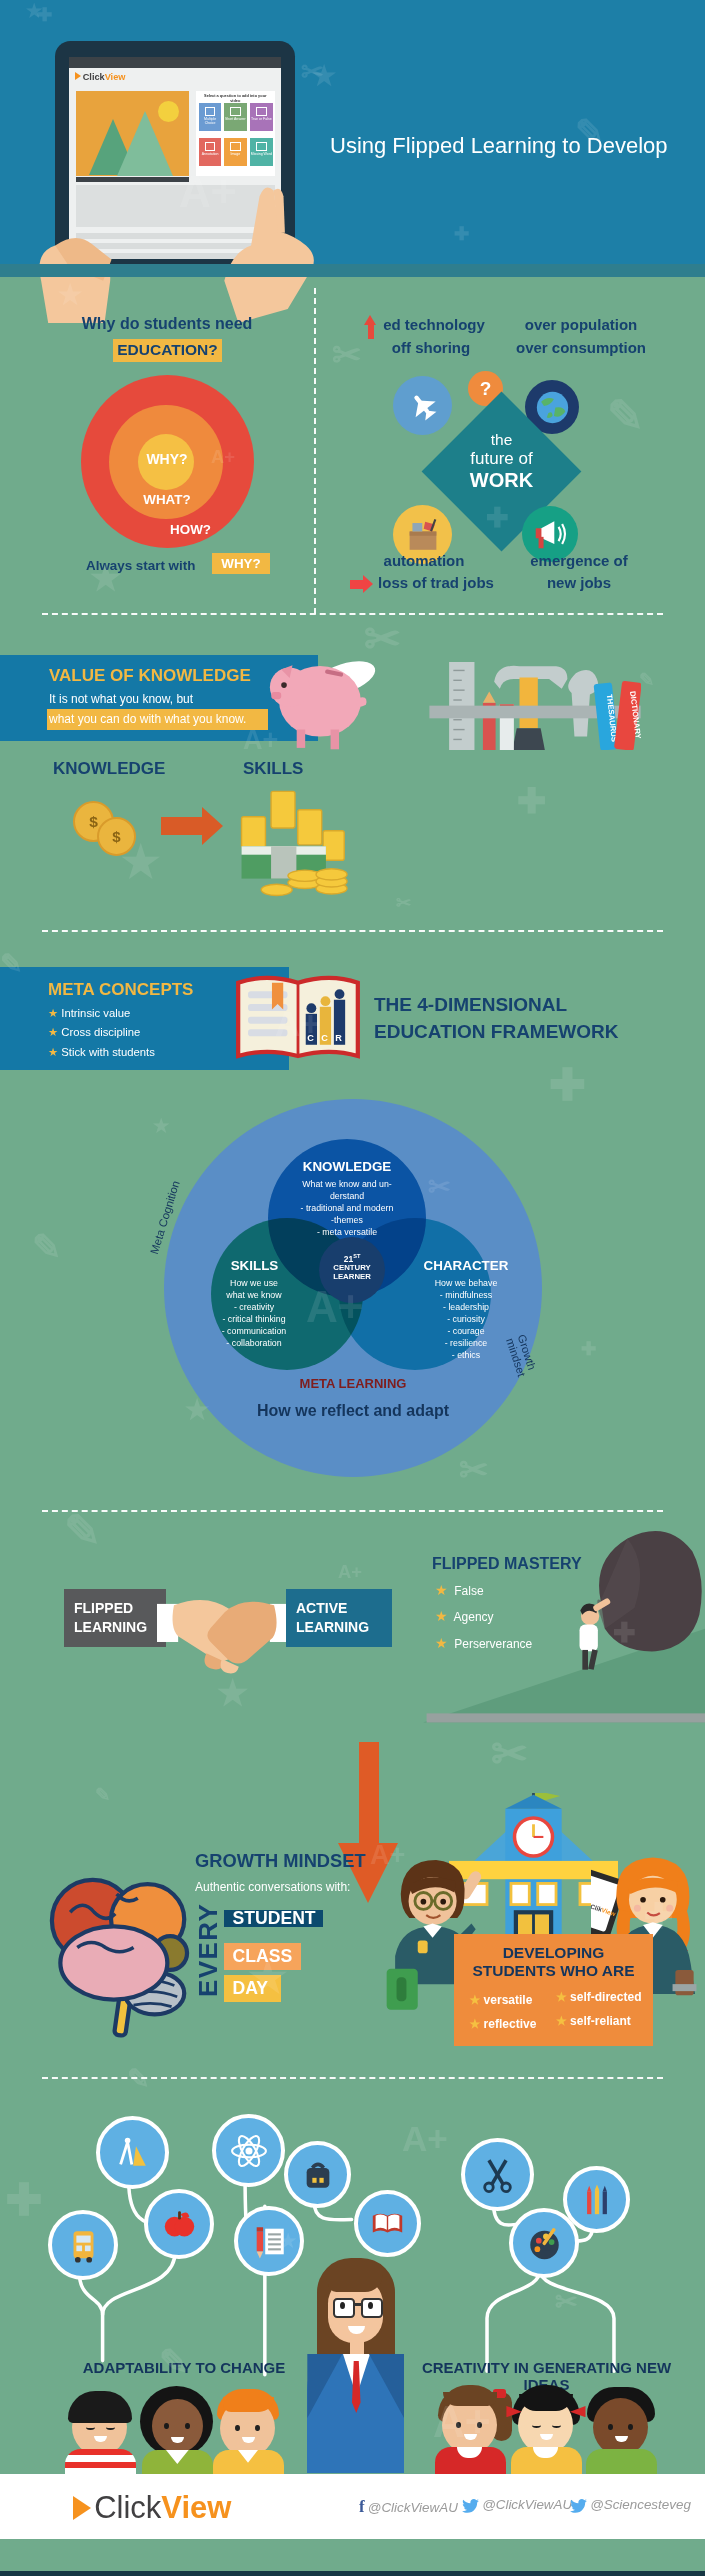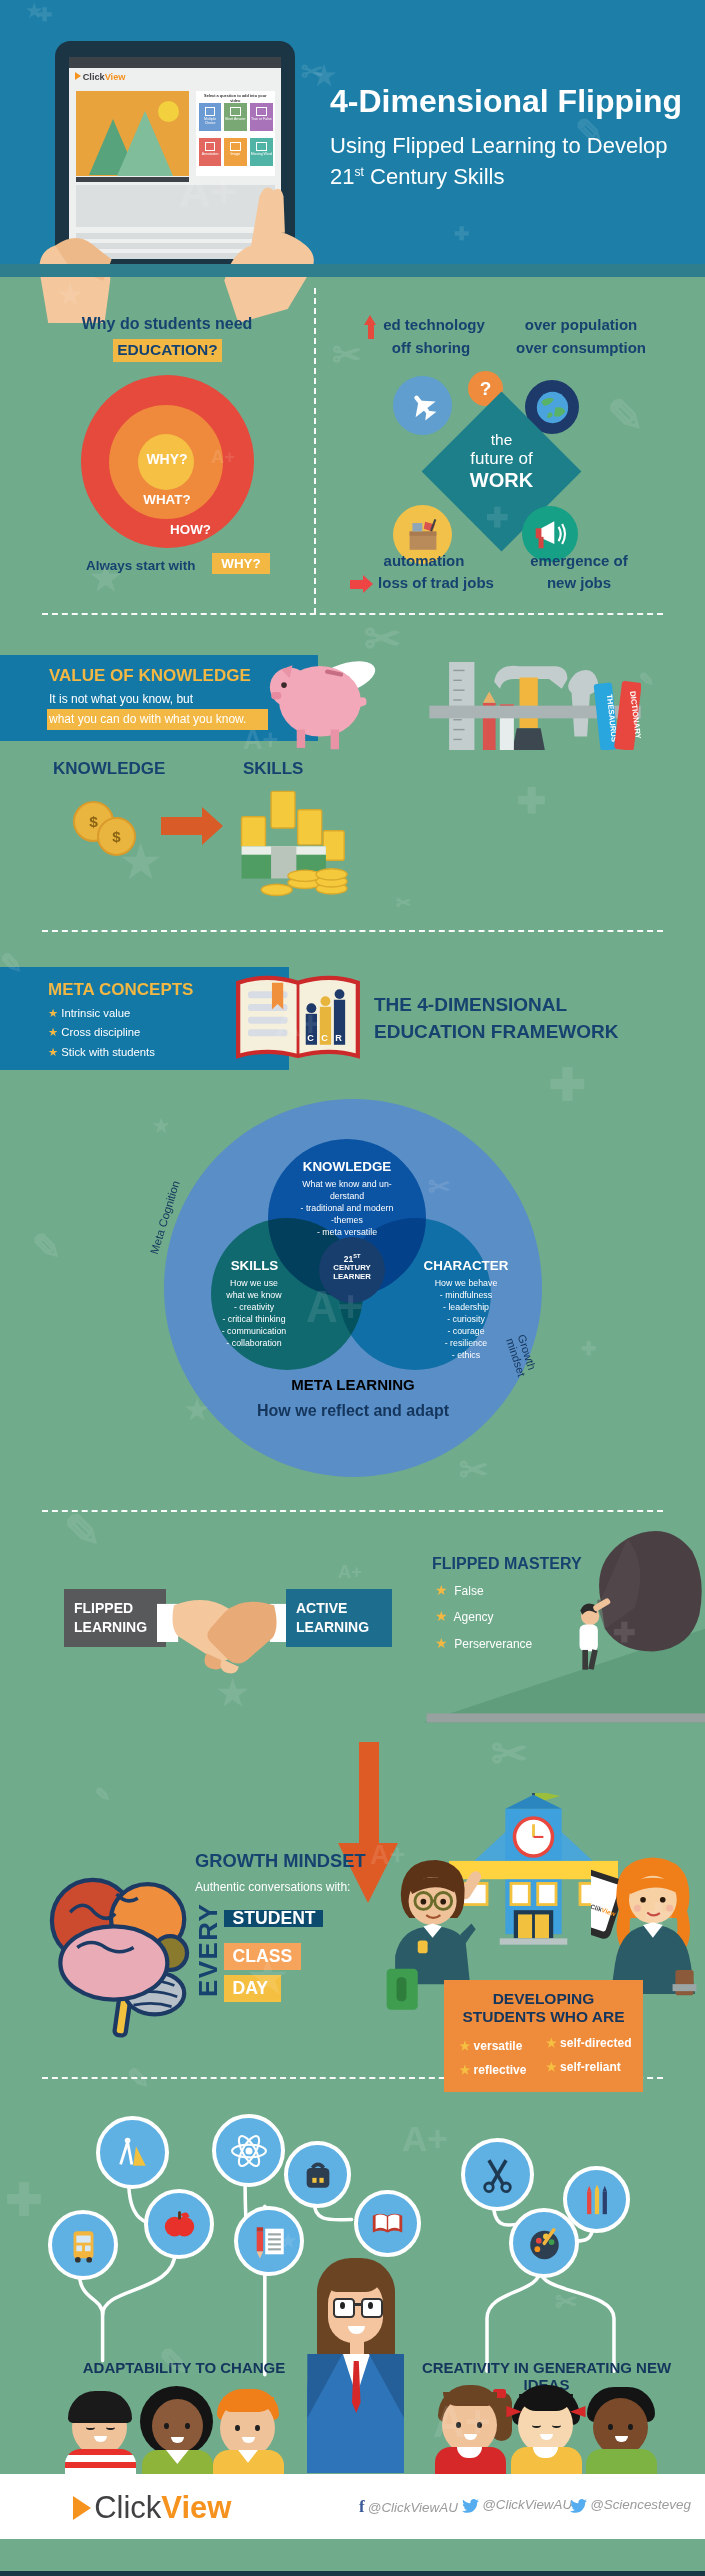--- a/index.html
+++ b/index.html
@@ -85,25 +85,21 @@
   #footer-dark{left:0;top:2571px;width:706px;height:5px;background:#173744;}
   .social-handle{font-style:italic;color:#9b9b9b;font-size:13.4px;}
   .sup{font-size:.55em;vertical-align:super;}
 </style>
 </head>
 <body>
 
 <div id="page">
 
   <div id="header" class="abs">
-    <div class="abs hd-title">4-Dimensional Flipping</div>
     <div class="abs hd-sub" style="top:133px;">Using Flipped Learning to Develop</div>
-    <div class="abs hd-sub" style="top:164px;">
-      <span>21</span><span class="sup">st</span><span> Century Skills</span>
-    </div>
 
     <div id="tablet" class="abs">
       <div id="tablet-screen" class="abs">
         <div id="tablet-topbar" class="abs"></div>
         <div class="abs cv-mini" style="left:5.6px;top:15.5px;">
           <span class="cv-tri"></span><span>Click</span><span class="v">View</span>
         </div>
         <div id="video-area" class="abs">
           <div class="abs mtn1"></div>
           <div class="abs mtn2"></div>
@@ -360,21 +356,21 @@
       <div>- resilience</div>
       <div>- ethics</div>
     </div>
 
     <div class="abs" style="left:213px;top:147px;width:66px;height:66px;border-radius:50%;background:#183e6d;z-index:3;">
       <div class="ctr white bold" style="margin-top:15.5px;font-size:8.5px;"><span>21</span><span class="sup" style="font-size:5.6px;">ST</span></div>
       <div class="ctr white bold" style="font-size:7.8px;">CENTURY</div>
       <div class="ctr white bold" style="font-size:7.8px;">LEARNER</div>
     </div>
 
-    <div class="abs ctr navy bold" style="left:106px;top:286px;width:282px;font-size:15px;color:#000000;">META LEARNING</div>
+    <div class="abs ctr navy bold" style="left:106px;top:286px;width:282px;font-size:13px;color:#7f1d1d;">META LEARNING</div>
     <div class="abs ctr bold" style="left:88px;top:312px;width:318px;font-size:16px;color:#14355c;">How we reflect and adapt</div>
 
     <div class="abs" style="left:42px;top:162px;font-size:11.3px;color:#14355c;transform:rotate(-73deg);transform-origin:left top;">Meta Cognition</div>
     <div class="abs" style="left:421px;top:243px;font-size:11.3px;color:#14355c;transform:rotate(72deg);transform-origin:left top;">Growth mindset</div>
   </div>
 
   <div class="dash-h" style="left:42px;top:1510px;width:621px;"></div>
 
   <div class="label-box" style="left:64px;top:1589px;width:92px;height:48px;background:#58595b;">
     <div><span>FLIPPED</span><br><span>LEARNING</span></div>
@@ -499,21 +495,21 @@
       <circle cx="102" cy="76" r="4" fill="#2b1a0e"></circle>
     <path d="M80 94 q8 8 18 1" stroke="#c0392b" stroke-width="3" fill="none"></path>
     <circle cx="66" cy="88" r="5" fill="#f3b2a0" opacity=".8"></circle>
       <circle cx="112" cy="88" r="5" fill="#f3b2a0" opacity=".8"></circle>
     <path d="M34 168 Q42 112 88 112 Q134 112 142 168 L148 210 L28 210 Z" fill="#2a5b66"></path>
     <polygon points="74,112 88,130 102,112 88,108" fill="#ffffff"></polygon>
     <rect x="120" y="176" width="26" height="36" rx="4" fill="#8a5a3b"></rect>
     <rect x="116" y="196" width="34" height="10" fill="#9aa5a5"></rect>
   </svg>
 
-  <div class="abs" style="left:444px;top:1934px;width:199px;height:112px;background:#ef8c3c;z-index:2;margin-top:46px;">
+  <div class="abs" style="left:454px;top:1934px;width:199px;height:112px;background:#ef8c3c;z-index:2;">
     <div class="ctr navy bold" style="margin-top:10px;font-size:15.5px;color:#14355c;">DEVELOPING</div>
     <div class="ctr navy bold" style="font-size:15.5px;color:#14355c;">STUDENTS WHO ARE</div>
     <div class="abs" style="left:15.5px;top:59px;font-size:12px;color:#fff;font-weight:bold;"><span class="star" style="color:#f5c041;">★</span> <span>versatile</span></div>
     <div class="abs" style="left:102px;top:56px;font-size:12px;color:#fff;font-weight:bold;"><span class="star" style="color:#f5c041;">★</span> <span>self-directed</span></div>
     <div class="abs" style="left:15.5px;top:83px;font-size:12px;color:#fff;font-weight:bold;"><span class="star" style="color:#f5c041;">★</span> <span>reflective</span></div>
     <div class="abs" style="left:102px;top:80px;font-size:12px;color:#fff;font-weight:bold;"><span class="star" style="color:#f5c041;">★</span> <span>self-reliant</span></div>
   </div>
 
   <div class="dash-h" style="left:42px;top:2077px;width:621px;"></div>
 

